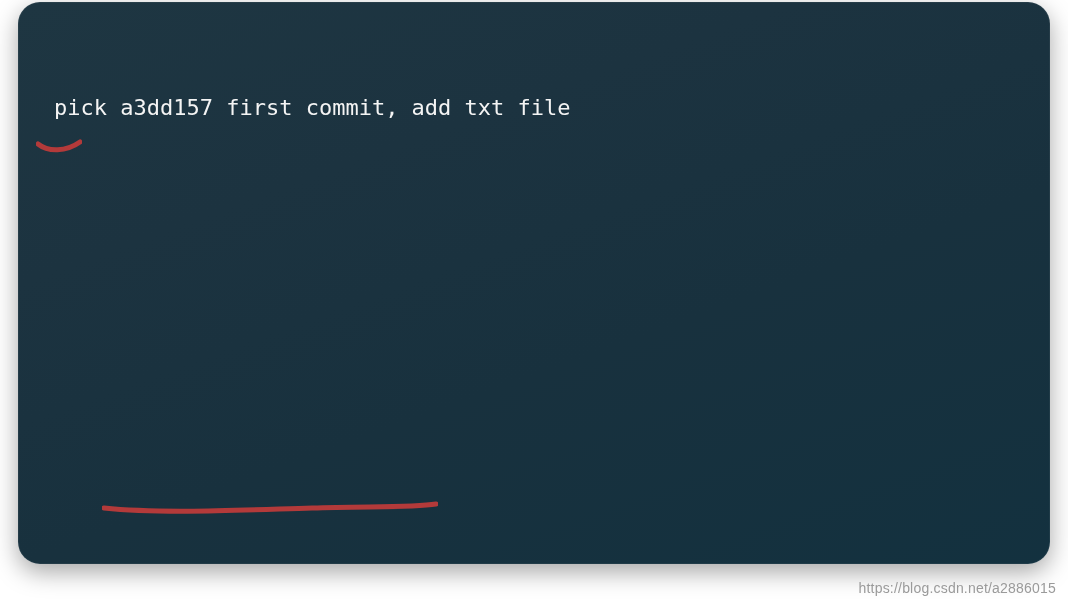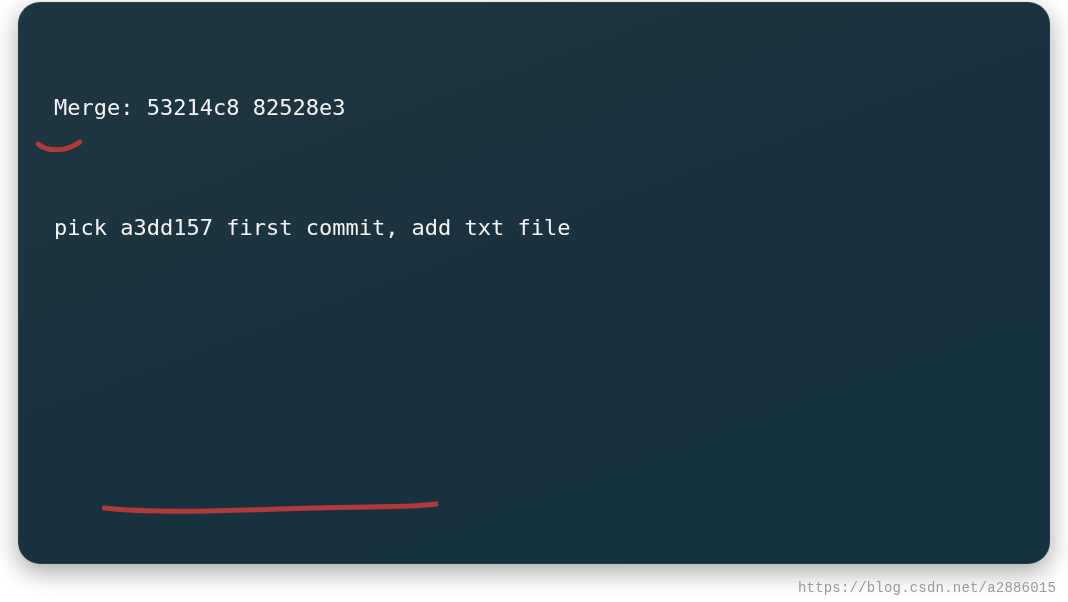--- a/index.html
+++ b/index.html
@@ -62,32 +62,31 @@
     left: 84px;
     top: 494px;
     width: 336px;
     height: 20px;
     pointer-events: none;
   }
   .watermark {
     position: absolute;
     right: 12px;
     bottom: 6px;
-    font-family: Liberation Mono, monospace;
+    font-family: Liberation Sans, sans-serif;
     font-size: 14px;
     color: #9a9a9a;
     letter-spacing: 0.2px;
   }
 </style>
 </head>
 <body>
 
 <div class="terminal">
   <div class="code-area">
-    <span class="line">Merge: 53214c8 82528e3</span>
     <span class="line">pick a3dd157 first commit, add txt file</span>
     <span class="line"></span>
     
     
     
     
     
     
     
     

